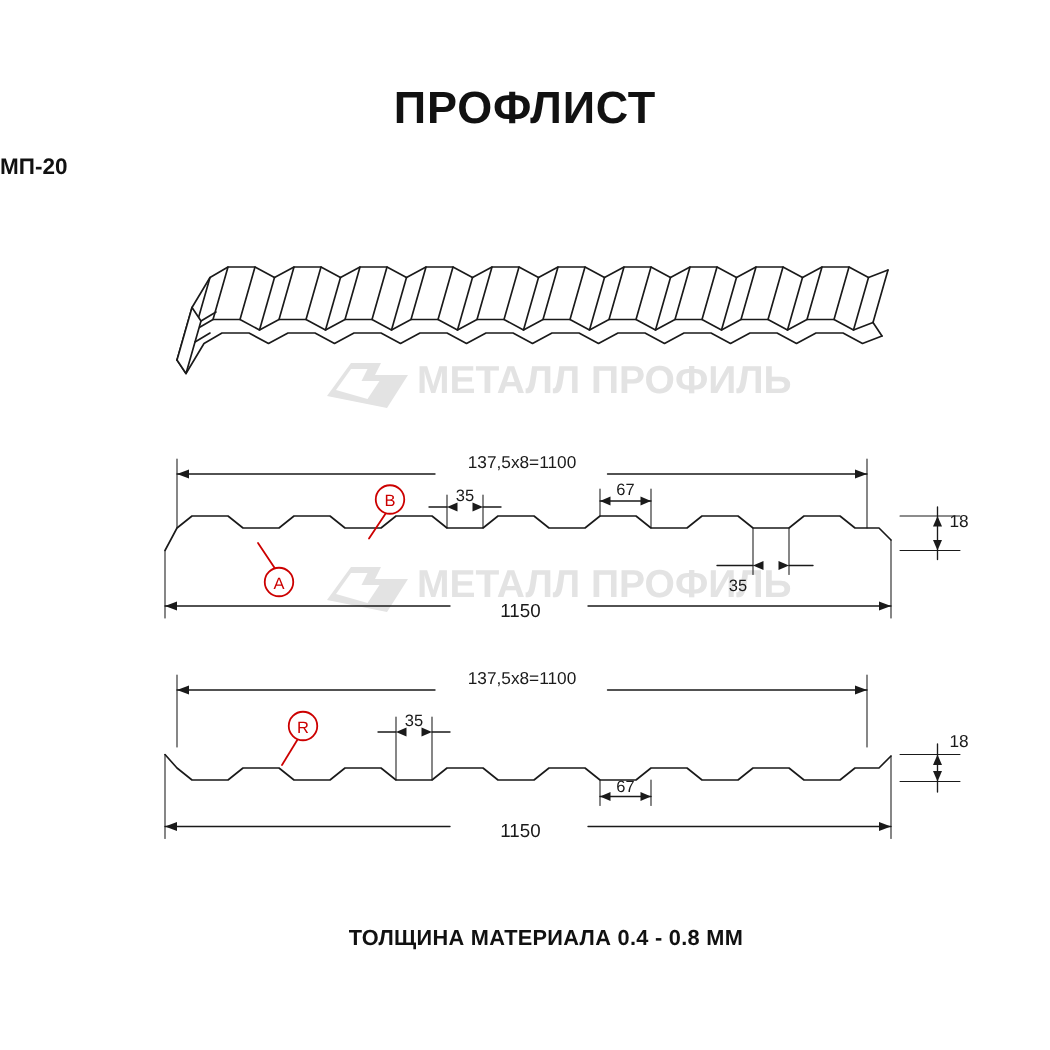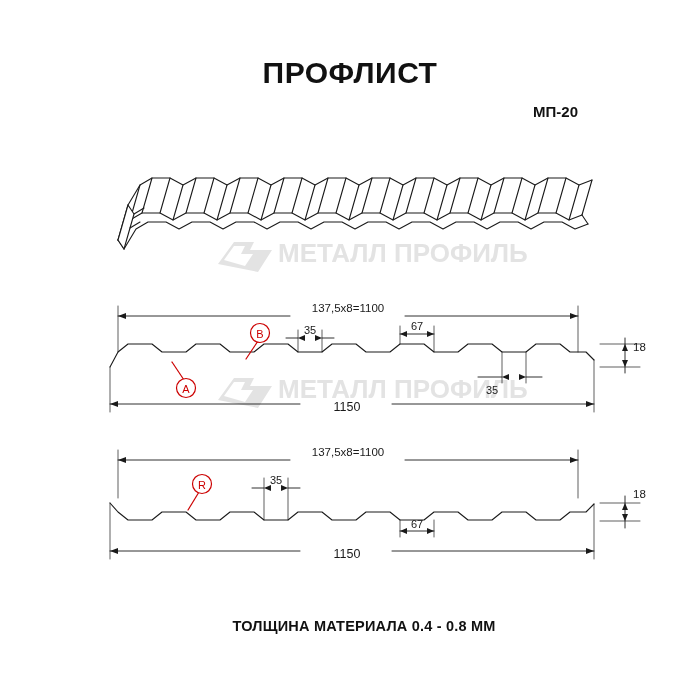--- a/index.html
+++ b/index.html
@@ -28,21 +28,21 @@
     font-size: 30px;
     font-weight: bold;
     letter-spacing: 0.5px;
     color: #111;
   }
   .subtitle {
     position: absolute;
     top: 103px;
     left: 0;
     width: 578px;
-    text-align: right;
+    text-align: left;
     font-size: 15px;
     font-weight: bold;
     color: #111;
   }
   .footer {
     position: absolute;
     top: 618px;
     left: 0;
     width: 700px;
     text-align: center;

